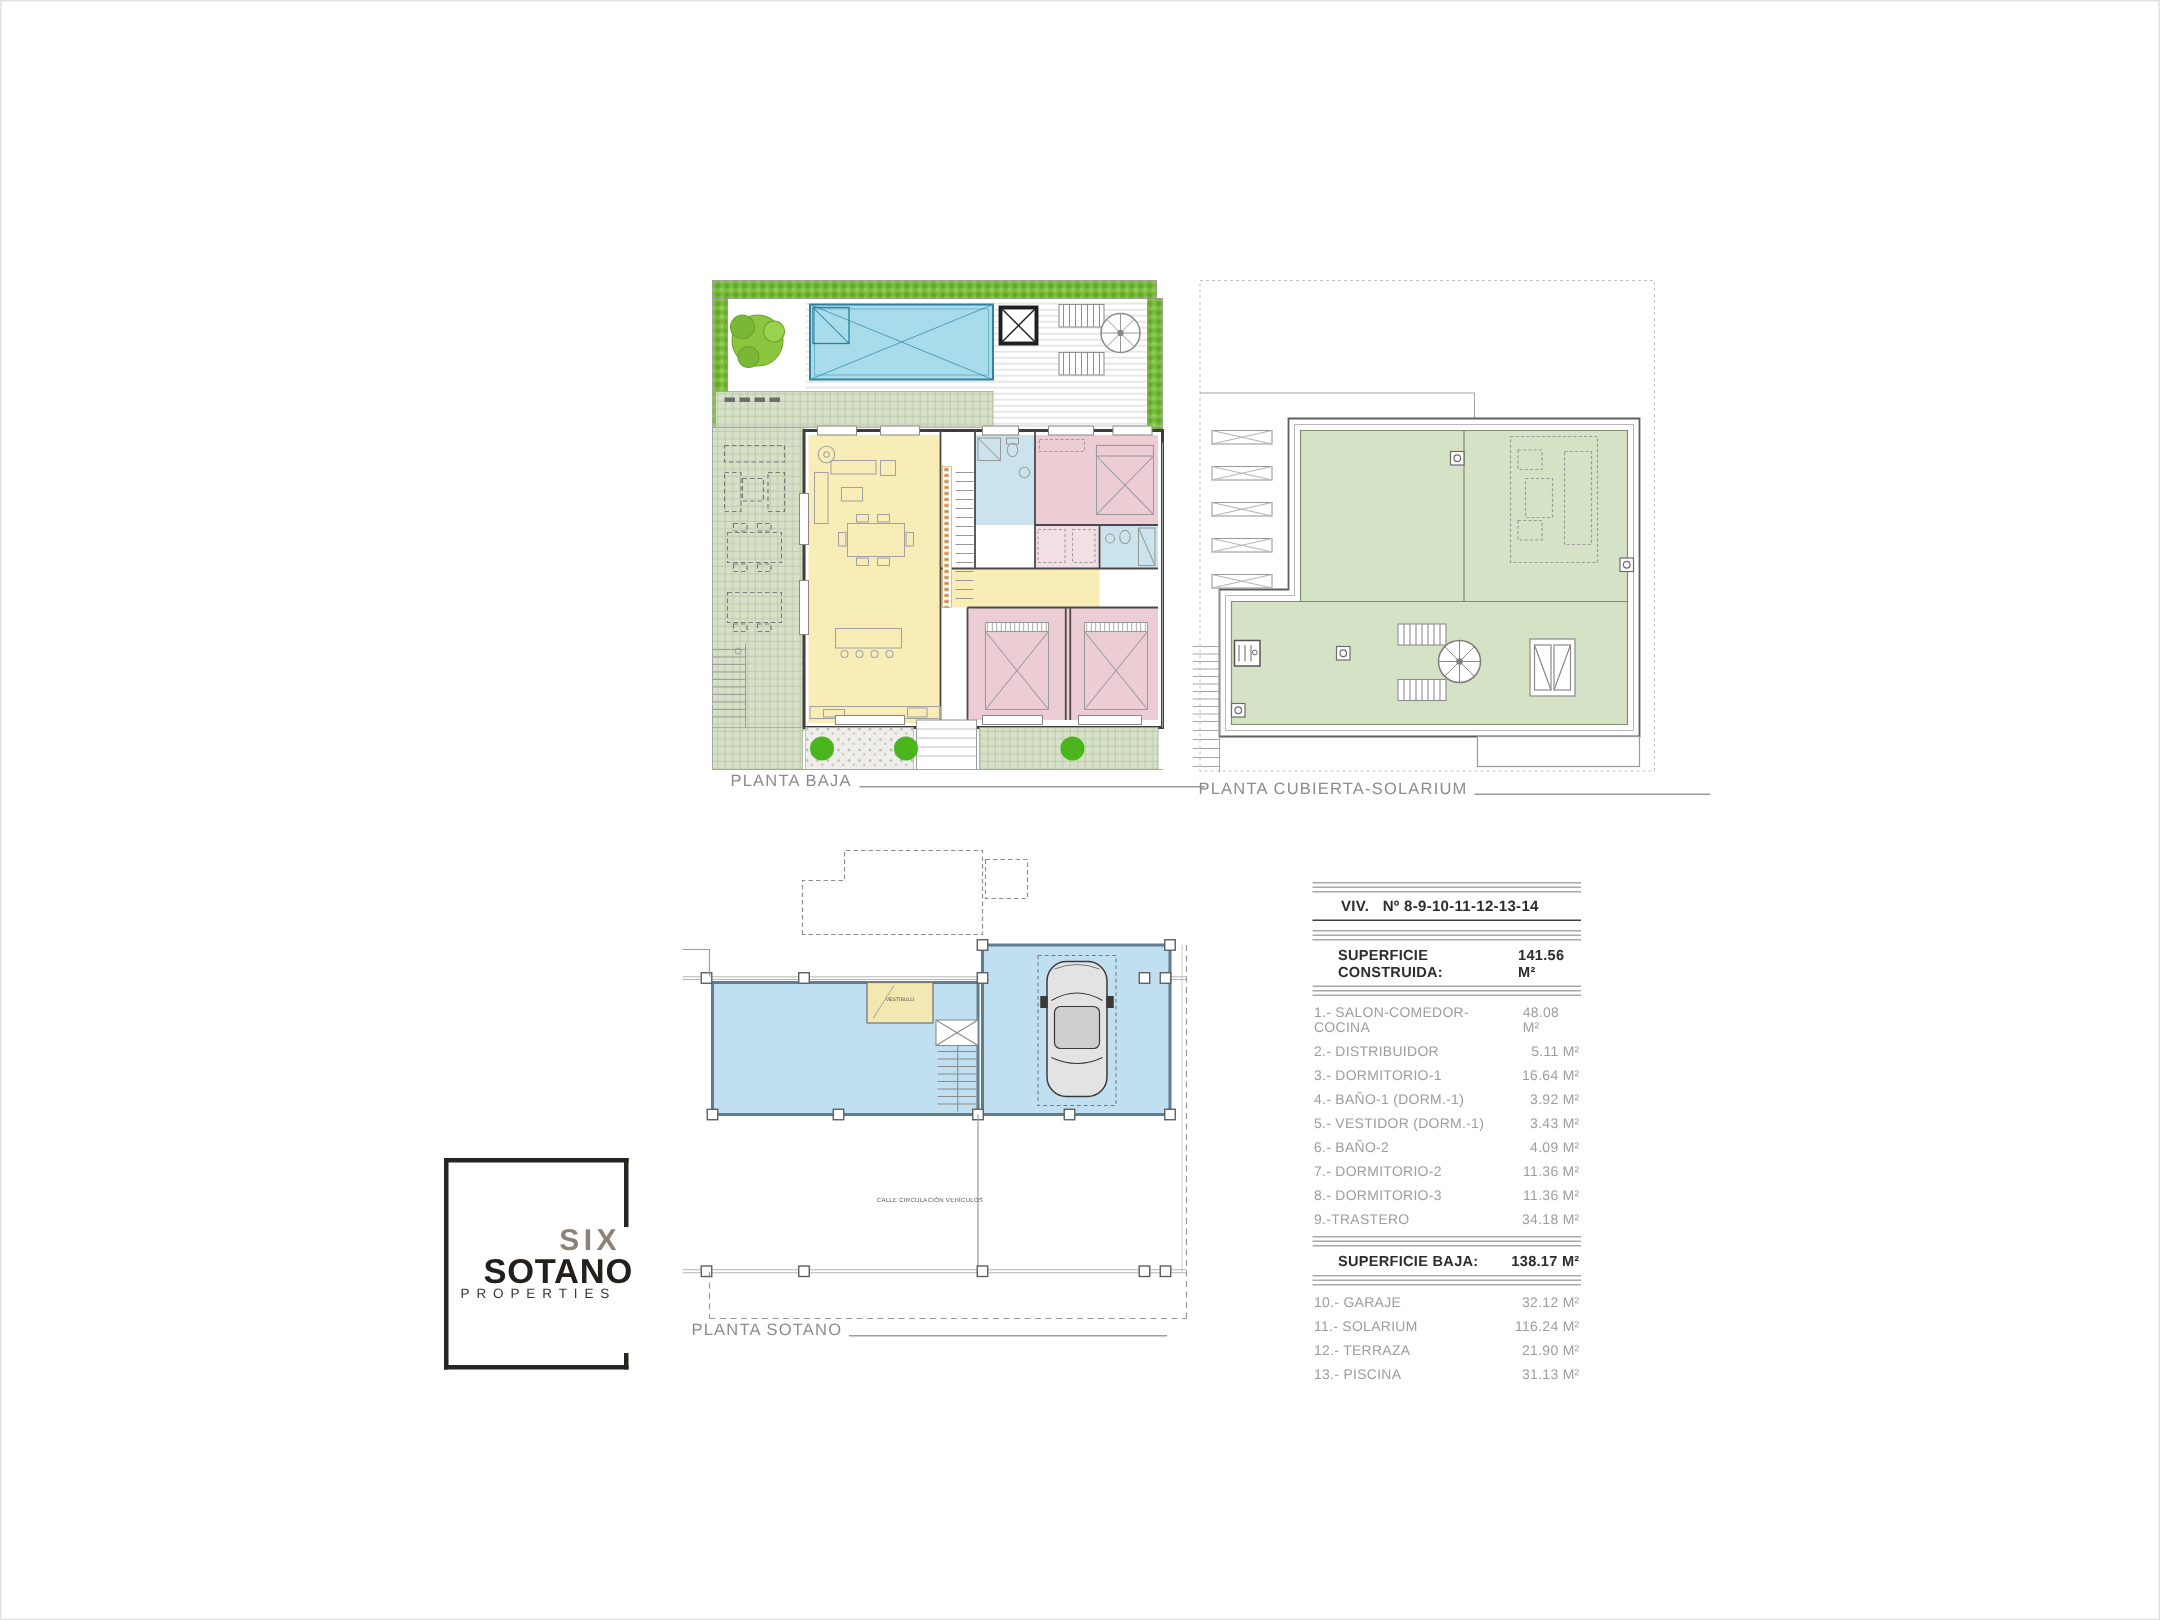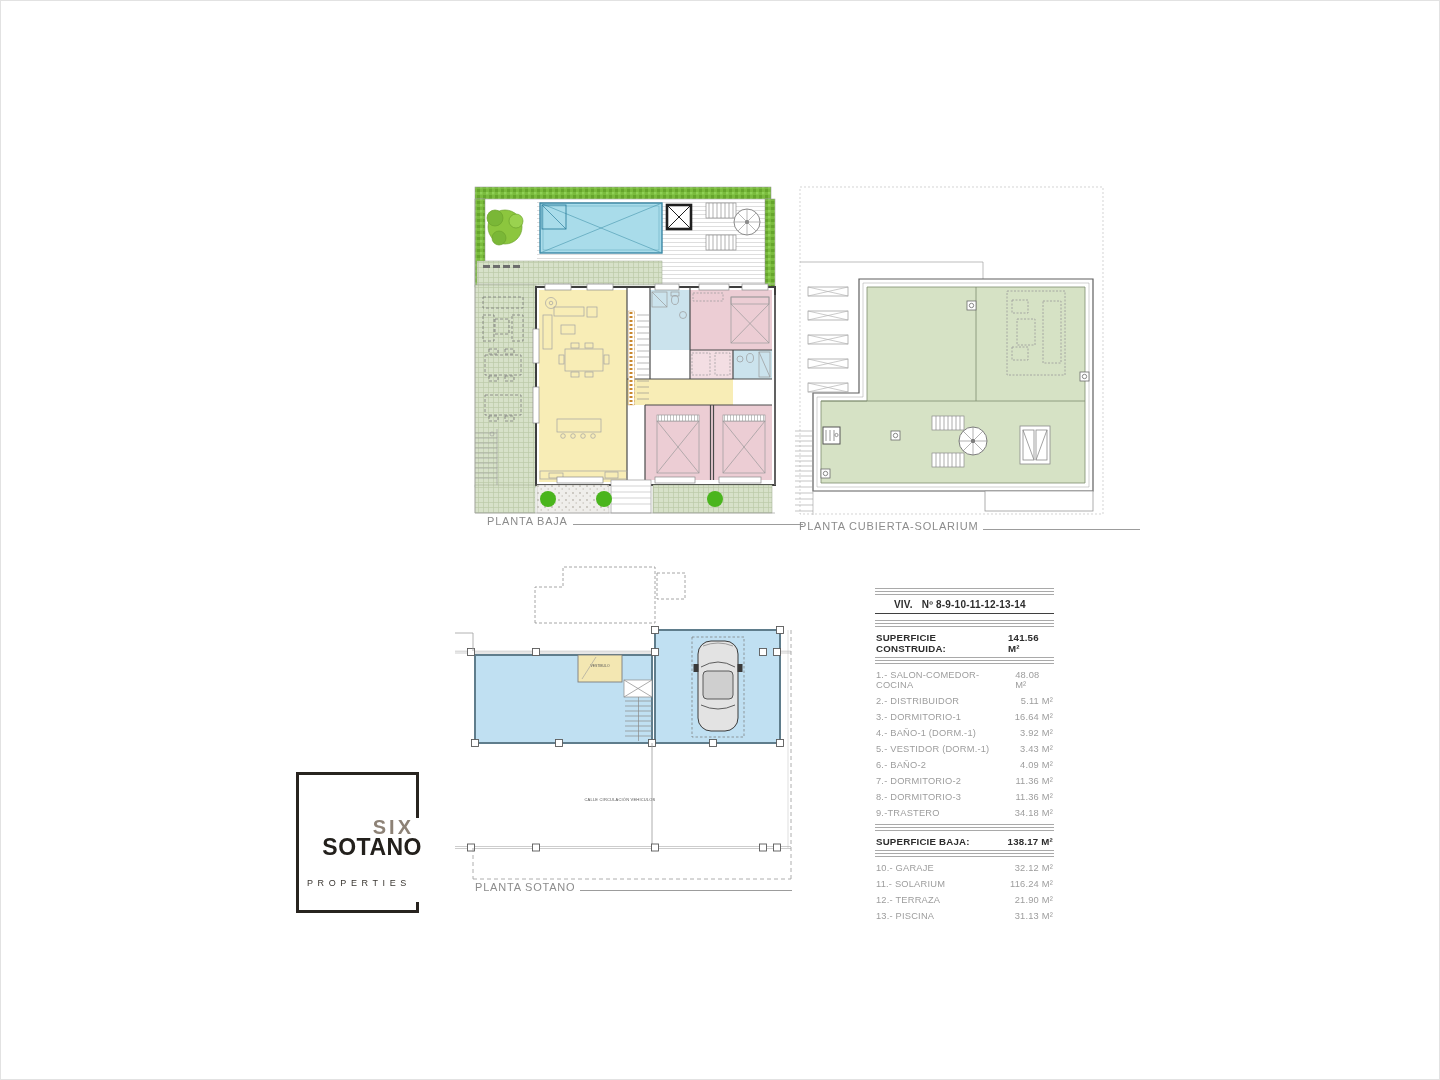--- a/index.html
+++ b/index.html
@@ -8,47 +8,47 @@
   .frame{position:absolute;inset:0;border:1px solid #e2e2e2;pointer-events:none;}
   .plan{position:absolute;}
   .plan-baja{left:459px;top:183px;}
   .plan-cubierta{left:795px;top:183px;}
   .plan-sotano{left:455px;top:545px;}
   .plan-label{position:absolute;display:flex;align-items:flex-end;
       color:#8c8c8c;font-size:11px;letter-spacing:.8px;white-space:nowrap;}
   .plan-label .lead{flex:1;height:1px;background:#9c9c9c;margin:0 0 2px 5px;}
   .label-baja{left:475px;top:515px;width:316px;margin-left:12px;}
   .label-cubierta{left:799px;top:520px;width:341px;}
-  .label-sotano{left:475px;top:881px;width:317px;}
+  .label-sotano{left:461px;top:881px;width:317px;}
 
   
   .area-table{position:absolute;left:875px;top:588px;width:179px;color:#9d9d9d;font-size:9.3px;letter-spacing:.2px;}
   .rule3{height:5px;border-top:1px solid #a9a9a9;border-bottom:1px solid #a9a9a9;
          background:linear-gradient(#a9a9a9,#a9a9a9) center/100% 1px no-repeat;}
   .rule-d{height:0;border-bottom:1.7px solid #3f3f3f;}
   .t-title{display:flex;gap:9px;align-items:baseline;color:#2d2d2d;font-weight:bold;
            font-size:10px;padding:4px 1px 3px;margin-left:18px;}
   .t-head{display:flex;justify-content:space-between;color:#2d2d2d;font-weight:bold;
-          font-size:9.7px;padding:4.5px 1px 3.5px;}
+          font-size:9.7px;padding:4.5px 1px 3.5px;margin-left:16px;}
   .t-row{display:flex;justify-content:space-between;padding:3px 1px;}
   .gap6{height:6px;} .gap3{height:3px;}
 
   
   .logo{position:absolute;left:296px;top:772px;width:123px;height:141px;}
   .logo .b{position:absolute;background:#28241f;}
   .logo .b-top{left:0;top:0;width:100%;height:3px;}
   .logo .b-left{left:0;top:0;width:3px;height:100%;}
   .logo .b-bottom{left:0;bottom:0;width:100%;height:3px;}
   .logo .b-right-top{right:0;top:0;width:3px;height:46px;}
   .logo .b-right-bot{right:0;bottom:0;width:3px;height:11px;}
   .logo-six{position:absolute;right:5px;top:44px;font-size:20px;font-weight:bold;
             color:#8d8276;letter-spacing:3px;}
   .logo-seconds{position:absolute;right:-3px;top:62px;font-size:23px;font-weight:bold;
             color:#23201c;letter-spacing:.5px;}
-  .logo-properties{position:absolute;left:11px;top:106px;font-size:9px;
+  .logo-properties{position:absolute;left:11px;top:85px;font-size:9px;
             color:#3a3631;letter-spacing:4.6px;}
 </style>
 </head>
 <body>
 <div class="frame"></div>
 
 <svg width="0" height="0" style="position:absolute" aria-hidden="true">
 <defs>
   <pattern id="hedge" width="6" height="6" patternUnits="userSpaceOnUse">
     <rect width="6" height="6" fill="#7abb3d"></rect>

